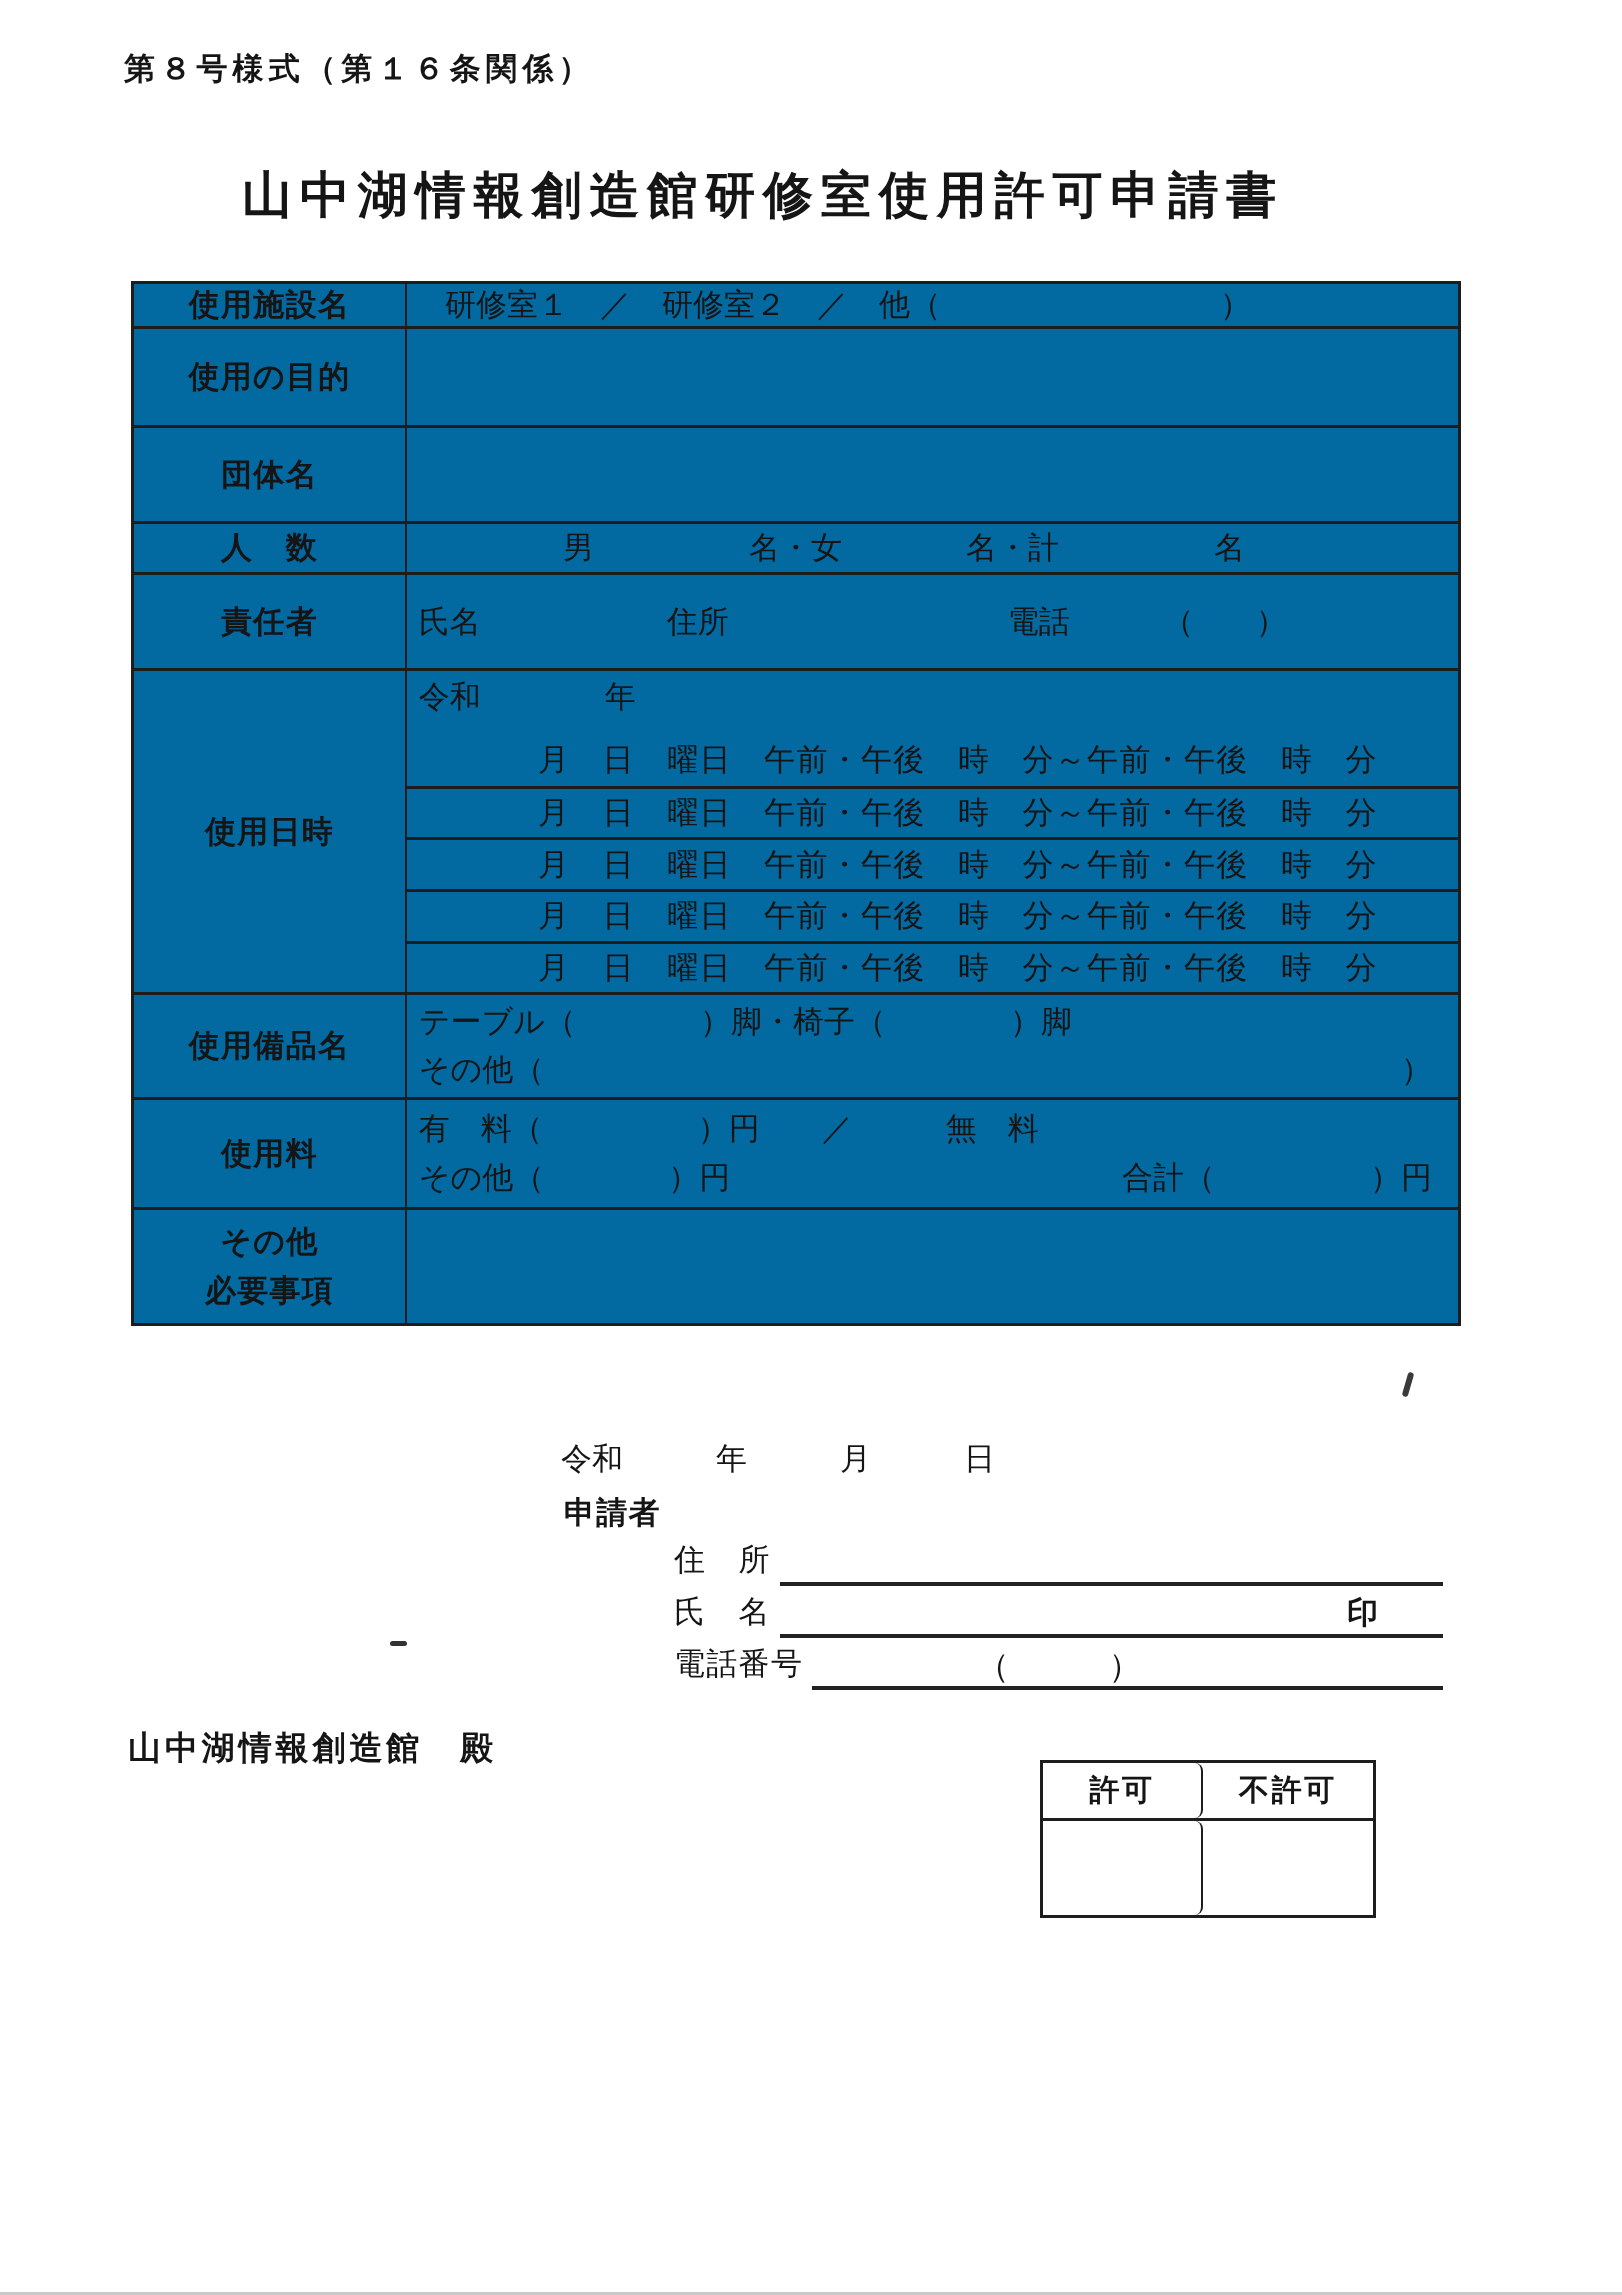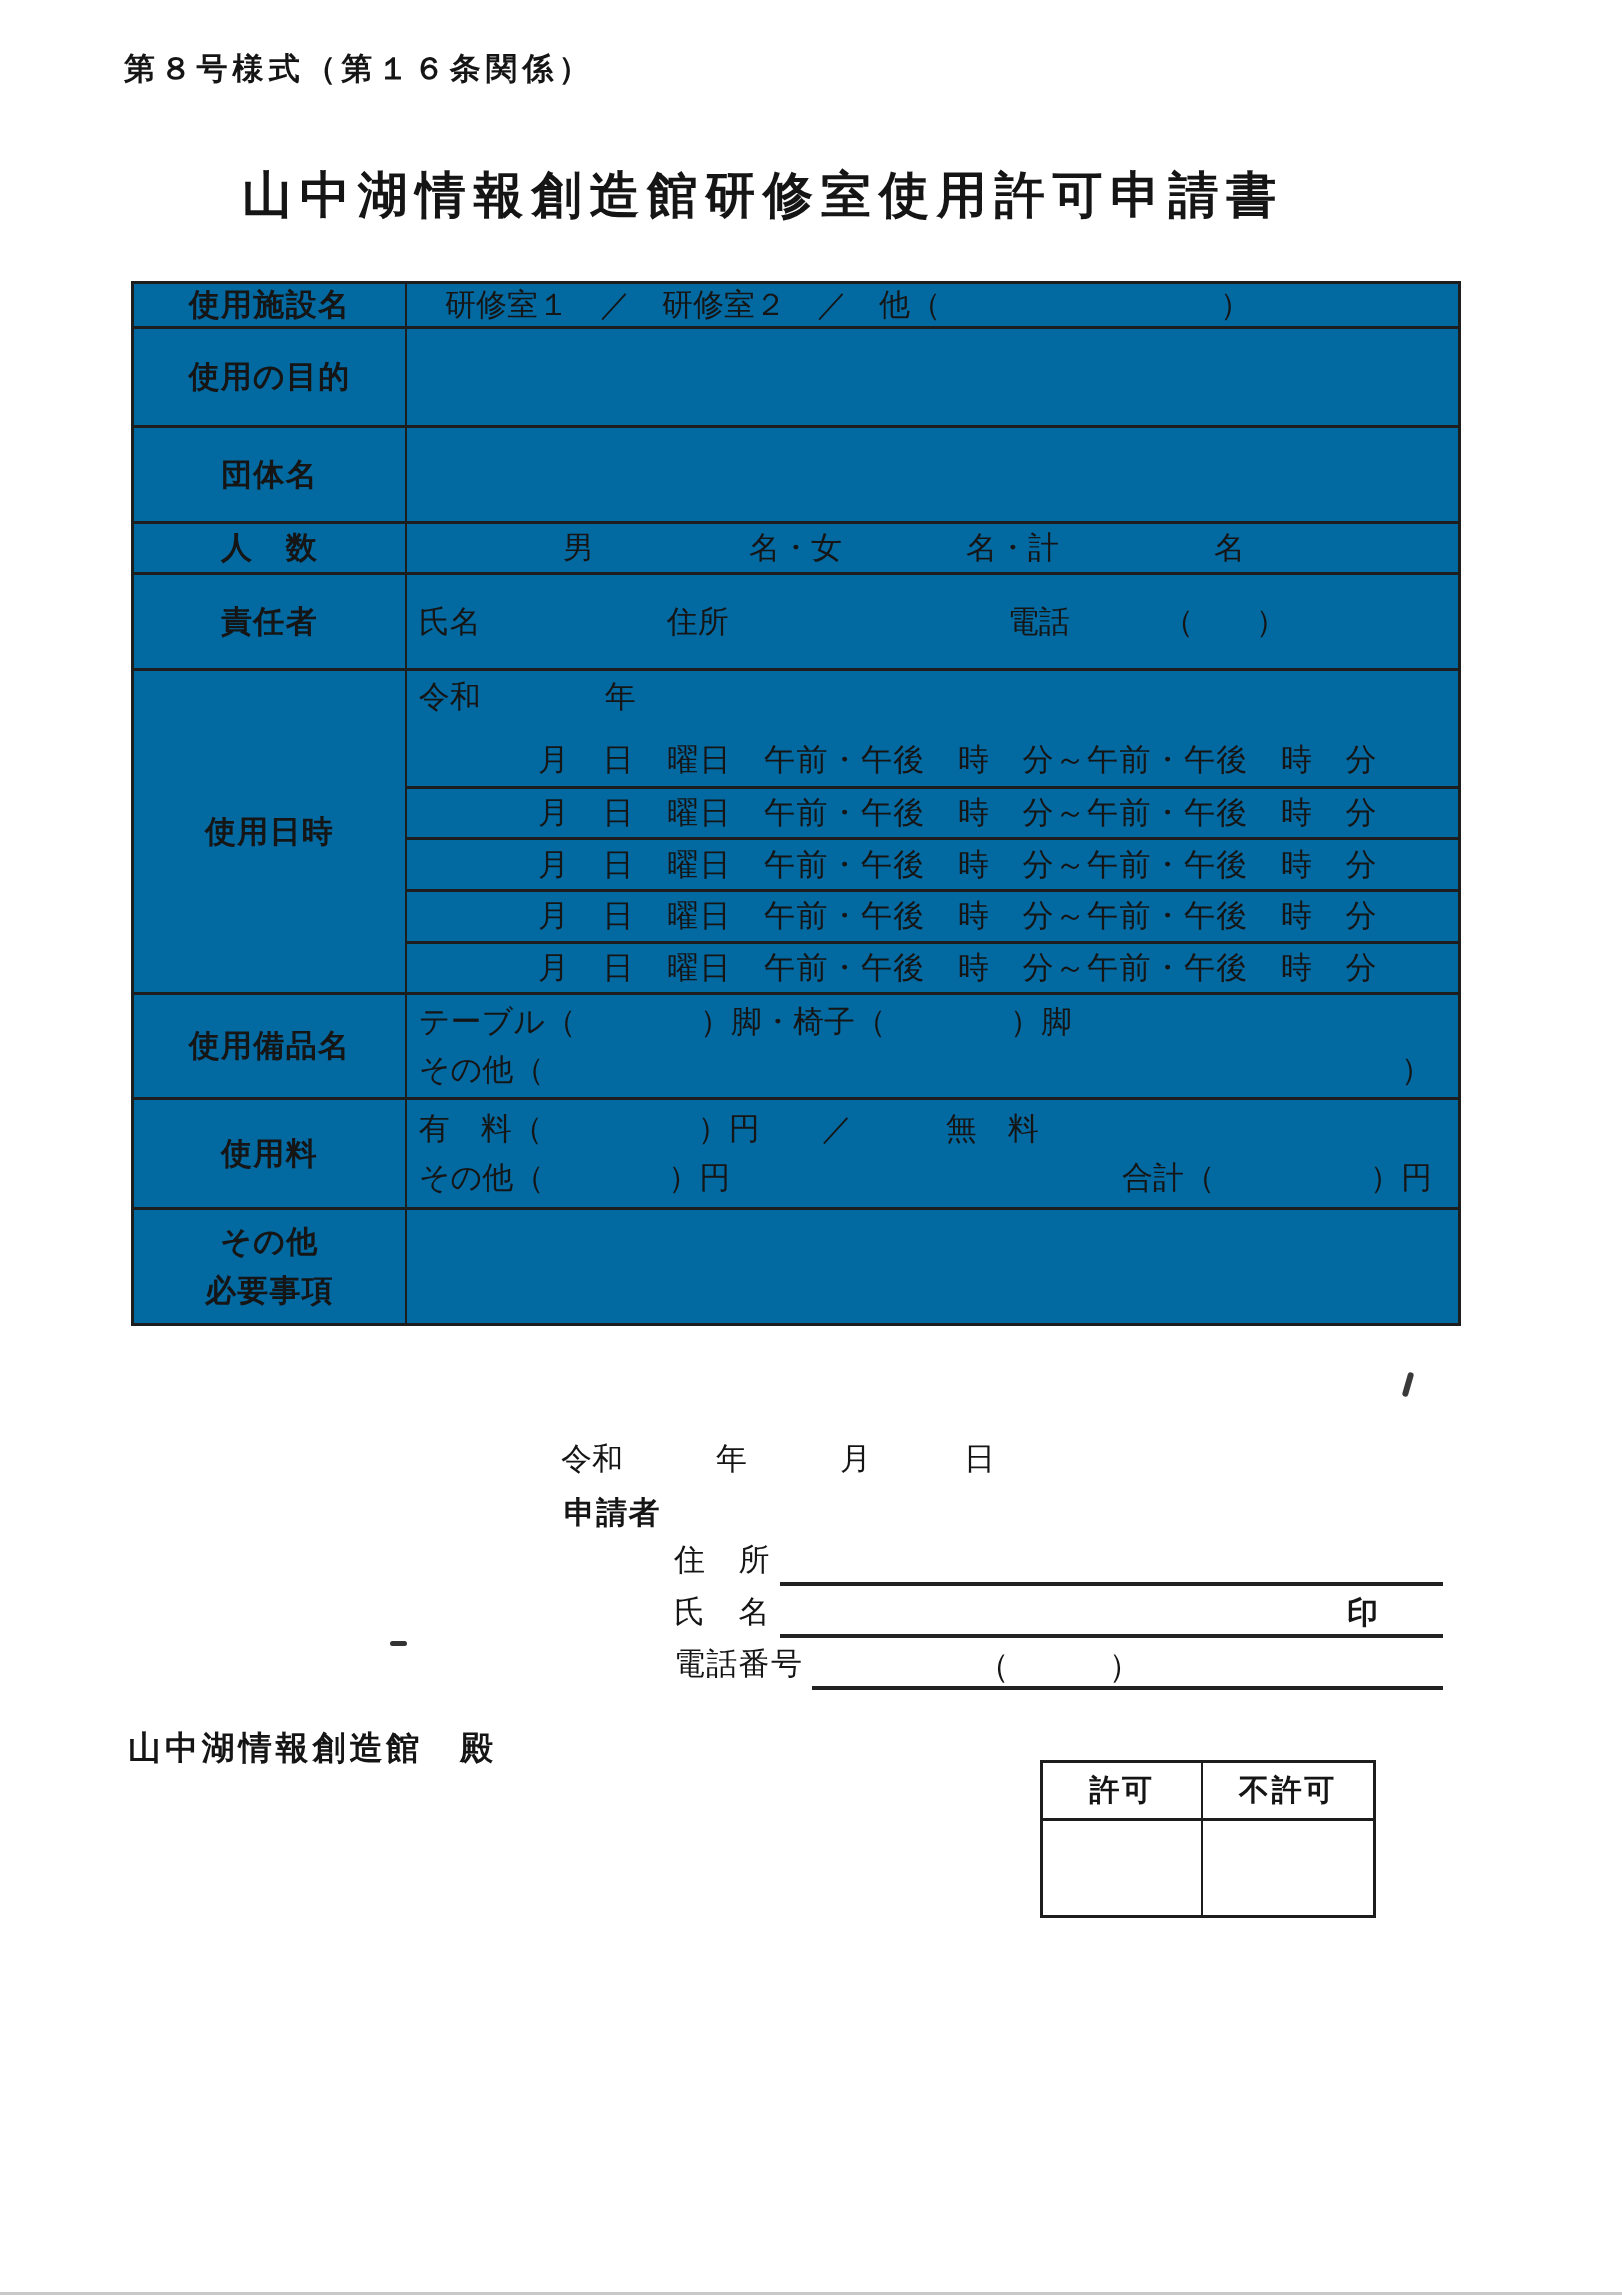--- a/index.html
+++ b/index.html
@@ -71,21 +71,21 @@
 
   .recipient{position:absolute;left:128px;top:1726px;font-size:33px;font-weight:600;letter-spacing:3.9px;white-space:pre;}
 
   
   .approval-table{
     position:absolute;left:1040px;top:1760px;width:336px;height:158px;
     border:3.9px solid #1d1d1d;box-sizing:border-box;display:flex;flex-direction:column;background:#fff;
   }
   .app-header{display:flex;flex:0 0 55px;border-bottom:3.9px solid #1d1d1d;}
   .app-body{display:flex;flex:1;}
-  .app-cell{flex:1;display:flex;align-items:center;justify-content:center;font-size:30px;font-weight:600;letter-spacing:2.6px;white-space:pre;}
+  .app-cell{flex:1;display:flex;align-items:center;justify-content:center;font-size:30px;font-weight:600;letter-spacing:2.6px;white-space:pre;border-radius:8px;}
   .app-left{flex:0 0 160px;border-right:2.6px solid #1d1d1d;box-sizing:border-box;}
 
   
   .artifact-comma{position:absolute;left:1405px;top:1372px;width:5.9px;height:25px;background:#3a3a3a;border-radius:3.3px;transform:rotate(16deg);}
   .artifact-dash{position:absolute;left:390px;top:1641px;width:17px;height:5.2px;background:#333;border-radius:2.6px;}
   .scan-edge-bottom{position:absolute;left:0;bottom:0;width:100%;height:2.6px;background:#c9c9c9;}
 </style>
 </head>
 <body>
 

